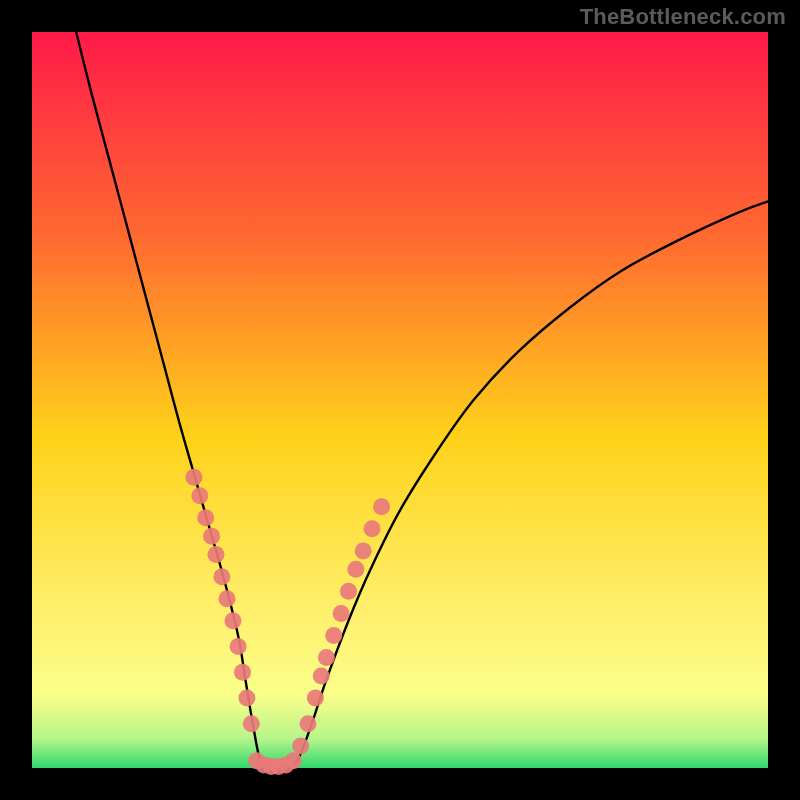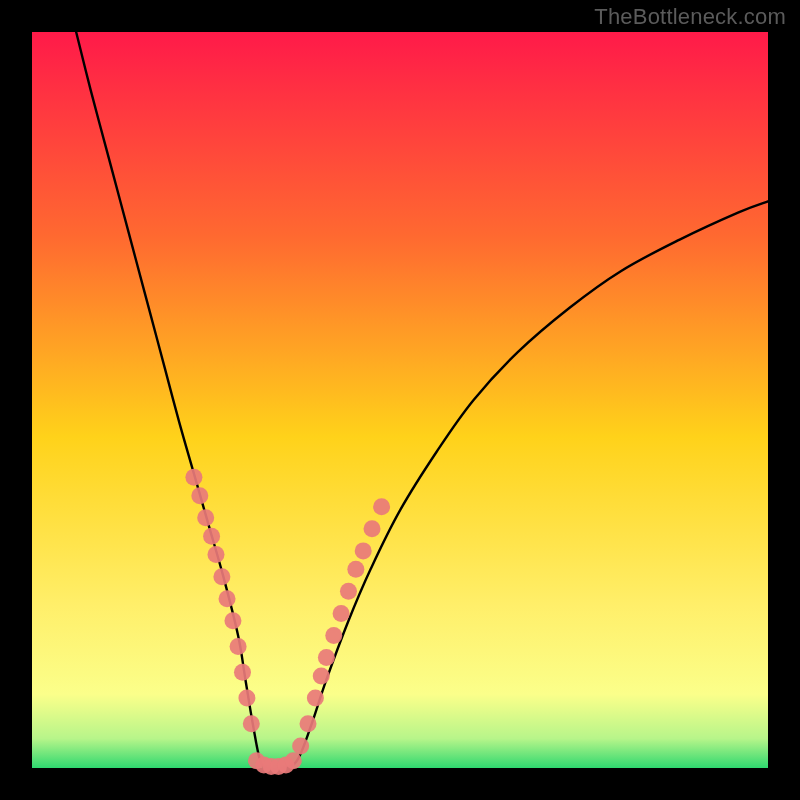--- a/index.html
+++ b/index.html
@@ -17,21 +17,21 @@
     height: 800px;
   }
   svg {
     display: block;
   }
   .watermark {
     position: absolute;
     top: 4px;
     right: 14px;
     font-size: 22px;
-    font-weight: 400;
+    font-weight: 700;
     color: #5b5b5b;
     letter-spacing: 0.2px;
     user-select: none;
   }
 </style>
 </head>
 <body>
 
 <div class="stage">
   <svg id="chart-svg" width="800" height="800" viewBox="0 0 800 800">

